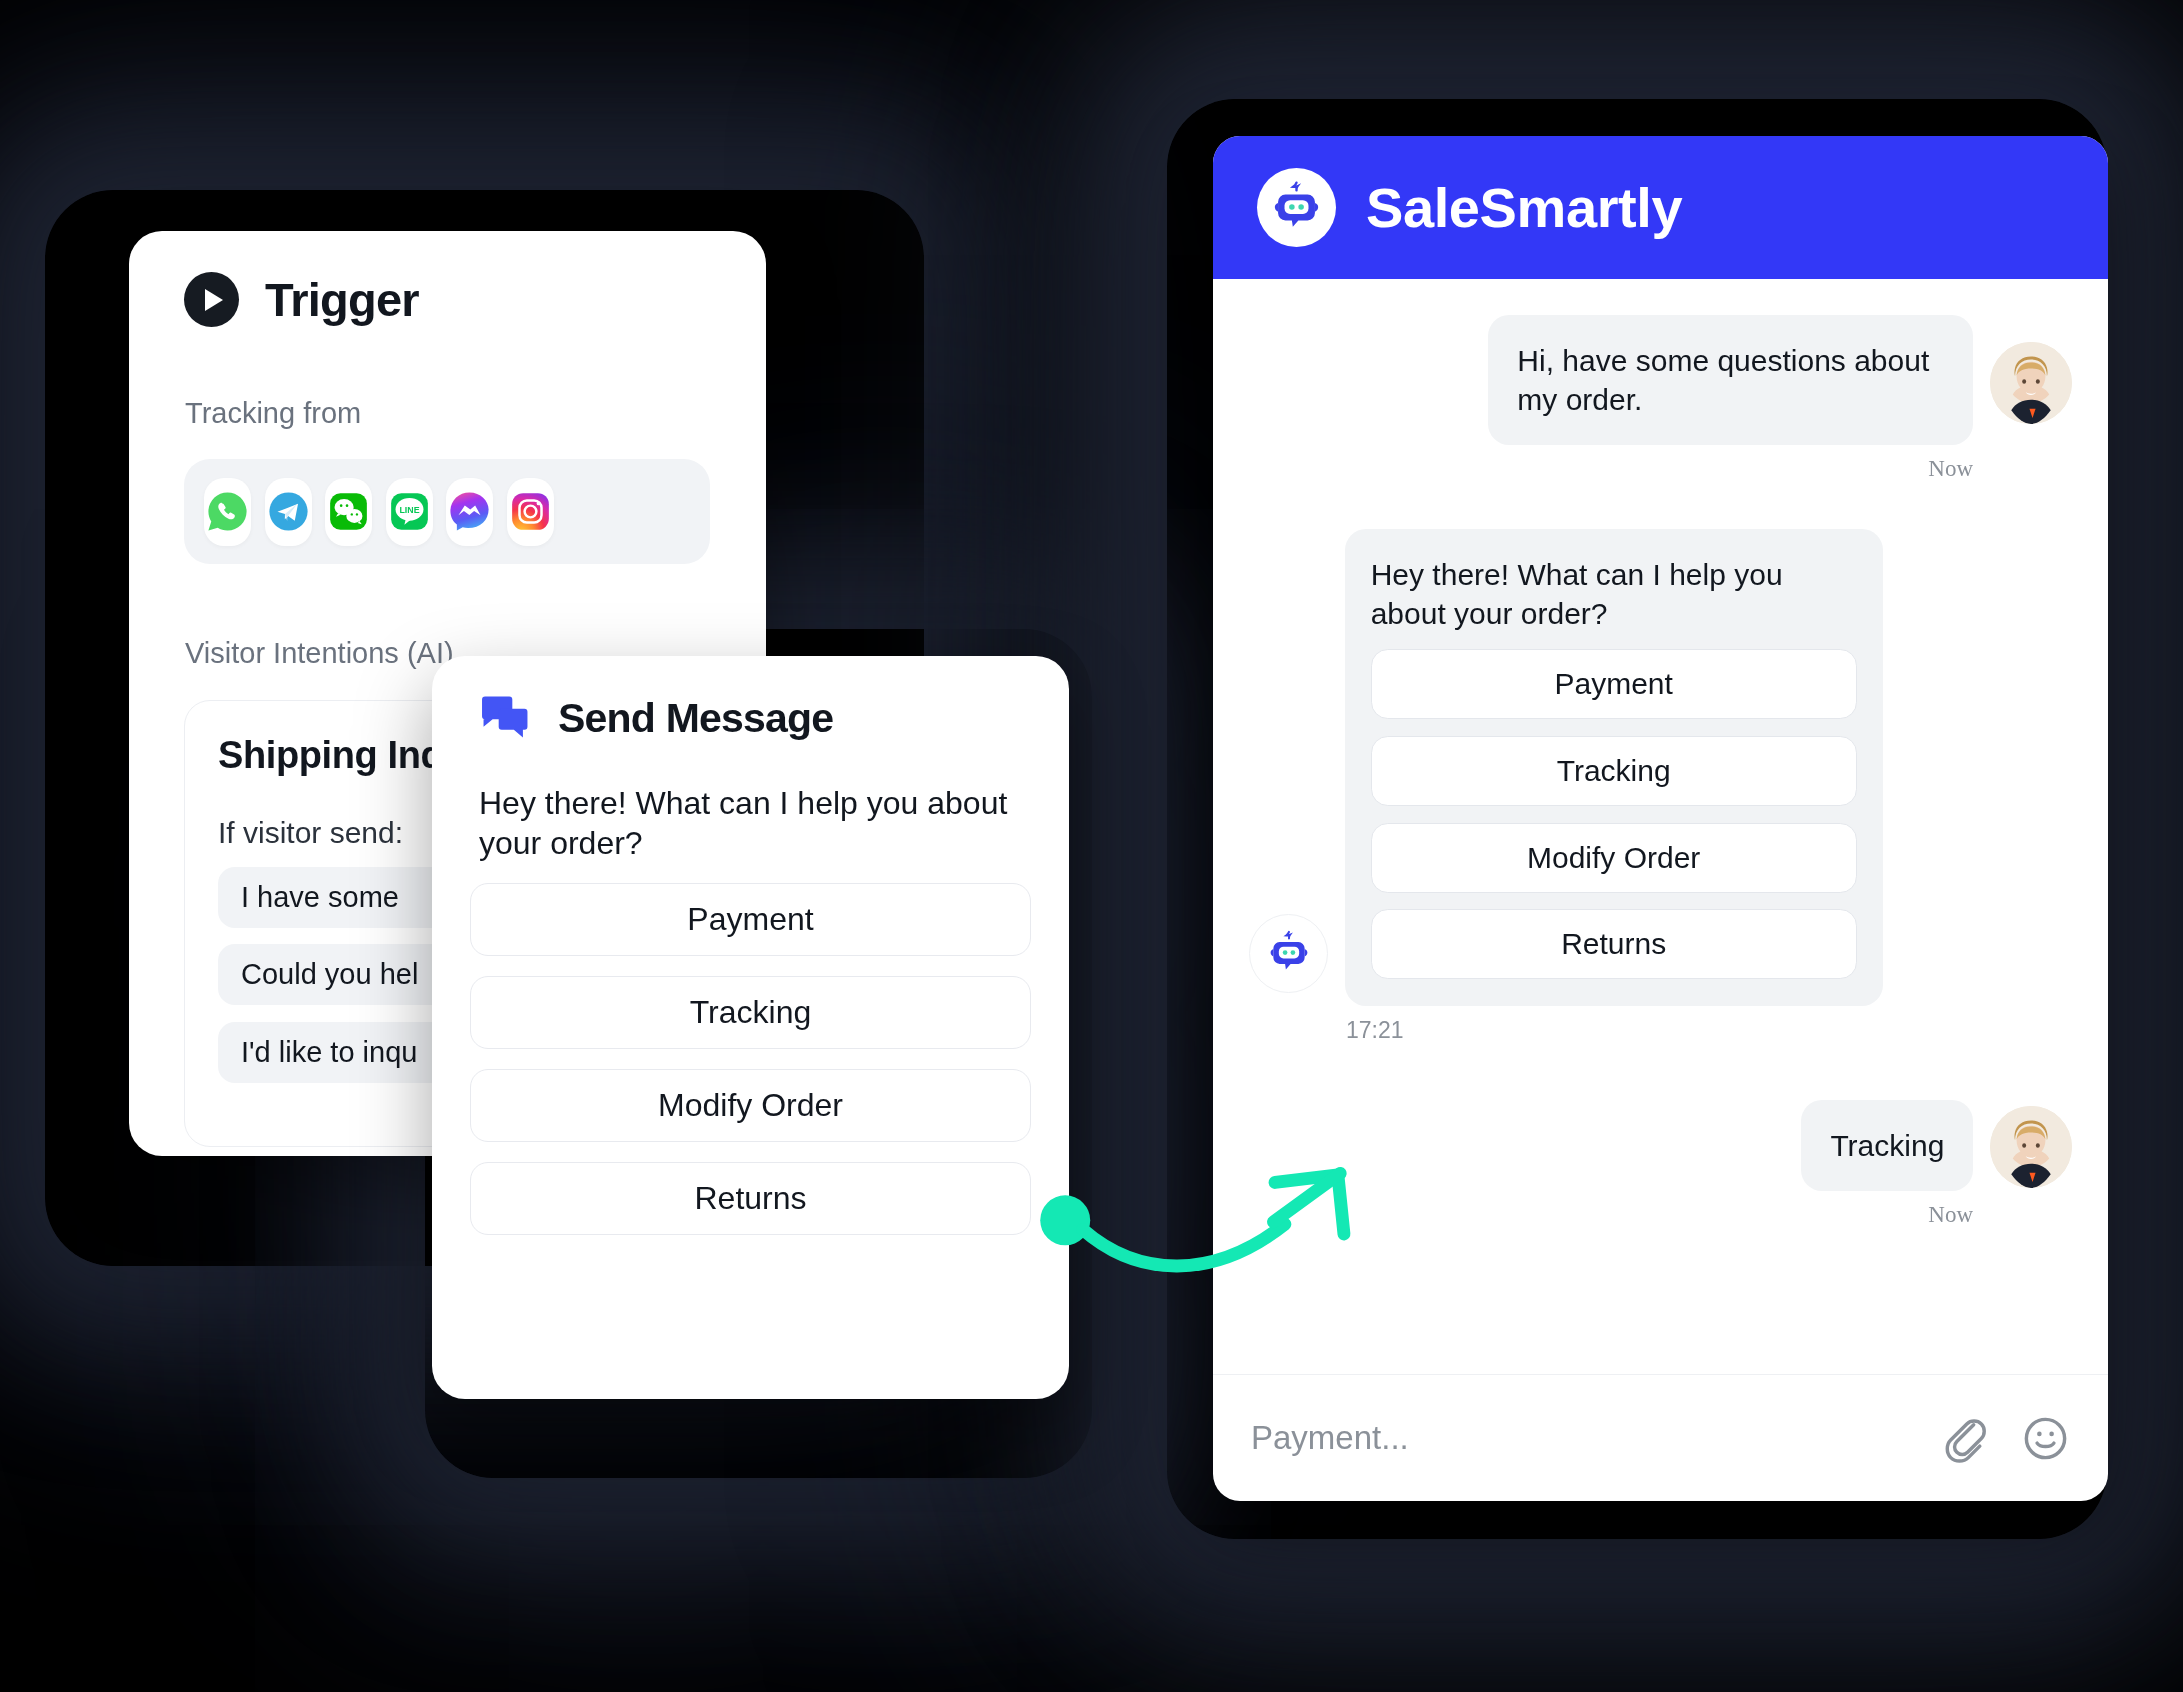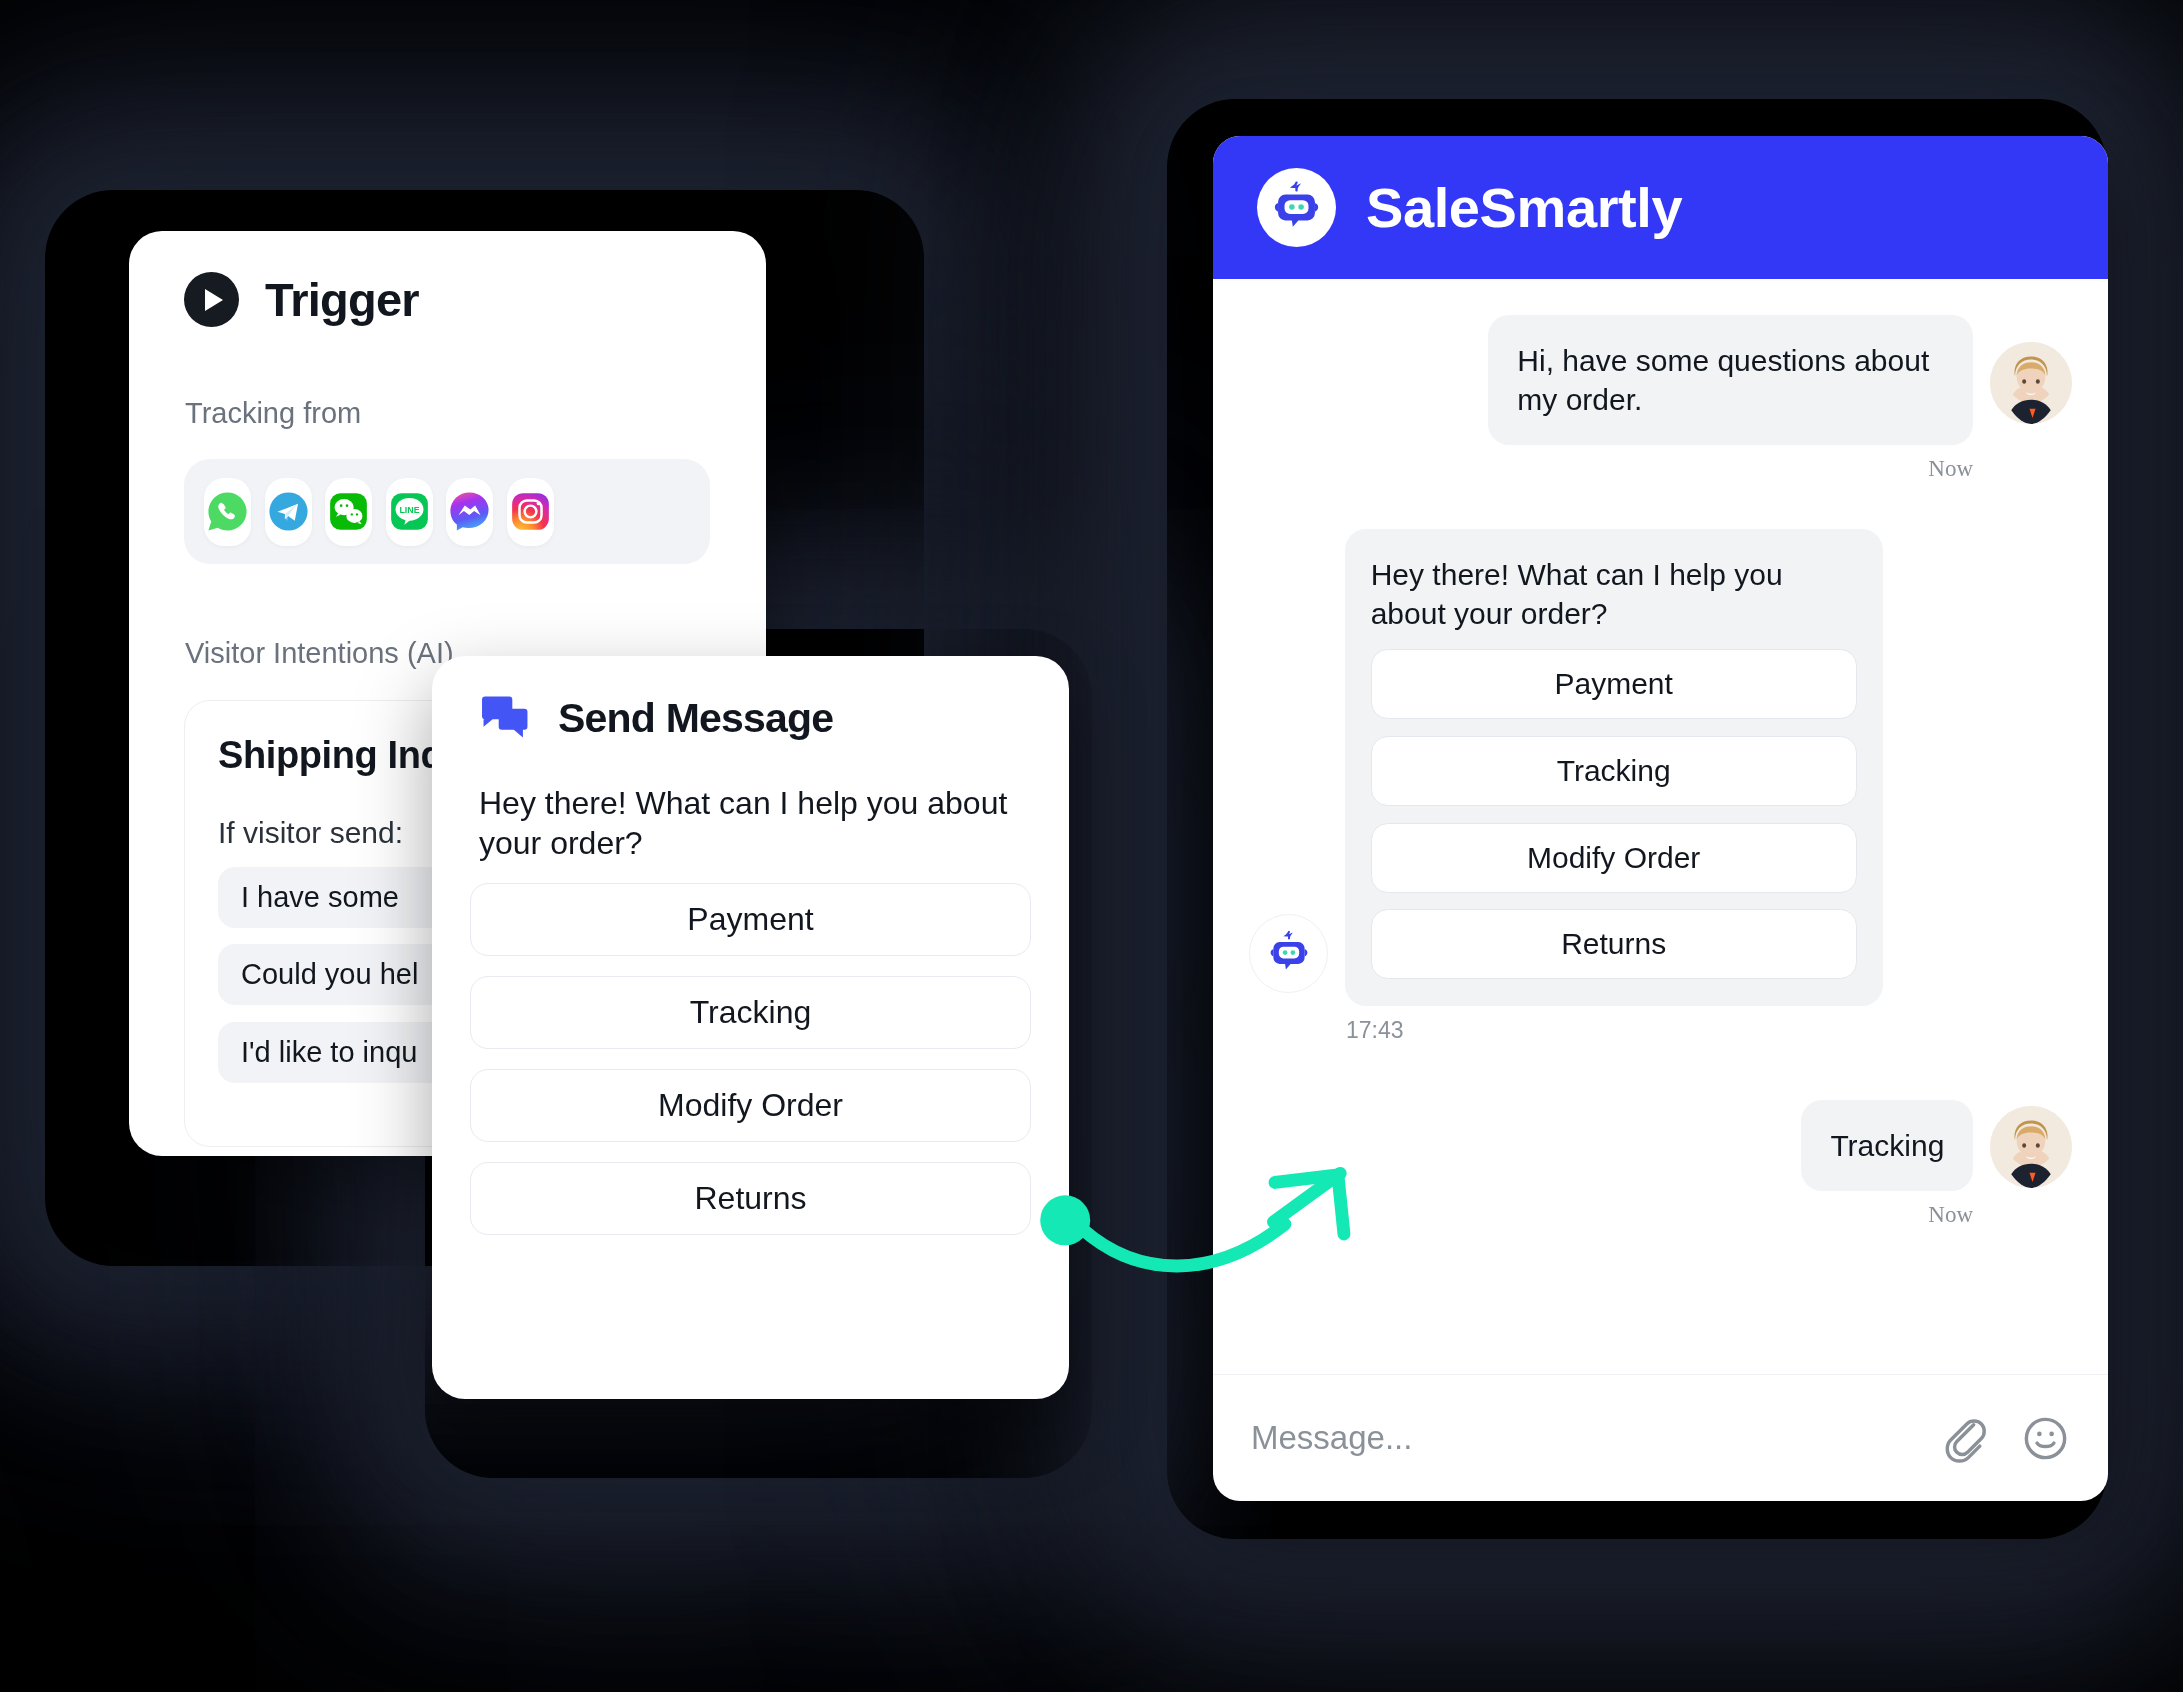--- a/index.html
+++ b/index.html
@@ -349,21 +349,21 @@
           </svg>
         </div>
         <div class="reply-card">
           <div class="reply-text">Hey there! What can I help you about your order?</div>
           <div class="reply-btn">Payment</div>
           <div class="reply-btn">Tracking</div>
           <div class="reply-btn">Modify Order</div>
           <div class="reply-btn">Returns</div>
         </div>
       </div>
-      <div class="bot-stamp">17:43</div>
+      <div class="bot-stamp">17:21</div>
 
       <div class="row right" style="margin-top:56px">
         <div class="bubble-grey">Tracking</div>
         <div class="avatar" style="margin-top:6px">
           <svg viewBox="0 0 108 108">
             <circle cx="54" cy="54" r="54" fill="#F2EADF"></circle>
             <path d="M54 26c-12 0-19 8-19 19 0 6 2 11 5 15-4 2-8 5-10 9 6 7 14 11 24 11s18-4 24-11c-2-4-6-7-10-9 3-4 5-9 5-15 0-11-7-19-19-19z" fill="#F0D3BC"></path>
             <path d="M33 45c0-14 9-22 21-22s21 8 21 22c1-3 1-7 0-11-2-9-10-15-21-15s-19 6-21 15c-1 4-1 8 0 11z" fill="#C2954E"></path>
             <path d="M35 44c3-6 9-9 19-9s16 3 19 9c-1-11-8-17-19-17s-18 6-19 17z" fill="#D8AC68"></path>
             <ellipse cx="45" cy="52" rx="2.6" ry="3" fill="#5C4636"></ellipse>
@@ -371,21 +371,21 @@
             <path d="M47 66c3 3 11 3 14 0-2 5-12 5-14 0z" fill="#fff"></path>
             <path d="M28 90c5-9 15-14 26-14s21 5 26 14c-8 11-17 18-26 18s-18-7-26-18z" fill="#1C2230"></path>
             <path d="M52 88l4 12 4-12z" fill="#FF5A1F"></path>
           </svg>
         </div>
       </div>
       <div class="stamp right">Now</div>
     </div>
 
     <div class="chat-input">
-      <span class="msg-placeholder">Message...</span>
+      <span class="msg-placeholder">Payment...</span>
       <svg class="input-icon" viewBox="0 0 64 64">
         <path d="M44 14L22 36c-4 4-4 10 0 14s10 4 14 0l18-18c5-5 5-14 0-19s-14-5-19 0L14 34c-6 6-6 17 0 23s17 6 23 0l15-15" fill="none" stroke="#8b9199" stroke-width="4.5" stroke-linecap="round"></path>
       </svg>
       <svg class="input-icon" viewBox="0 0 64 64">
         <circle cx="32" cy="32" r="25" fill="none" stroke="#8b9199" stroke-width="4.5"></circle>
         <circle cx="24" cy="26" r="3" fill="#8b9199"></circle>
         <circle cx="40" cy="26" r="3" fill="#8b9199"></circle>
         <path d="M21 38c4 6 18 6 22 0" fill="none" stroke="#8b9199" stroke-width="4.5" stroke-linecap="round"></path>
       </svg>
     </div>

